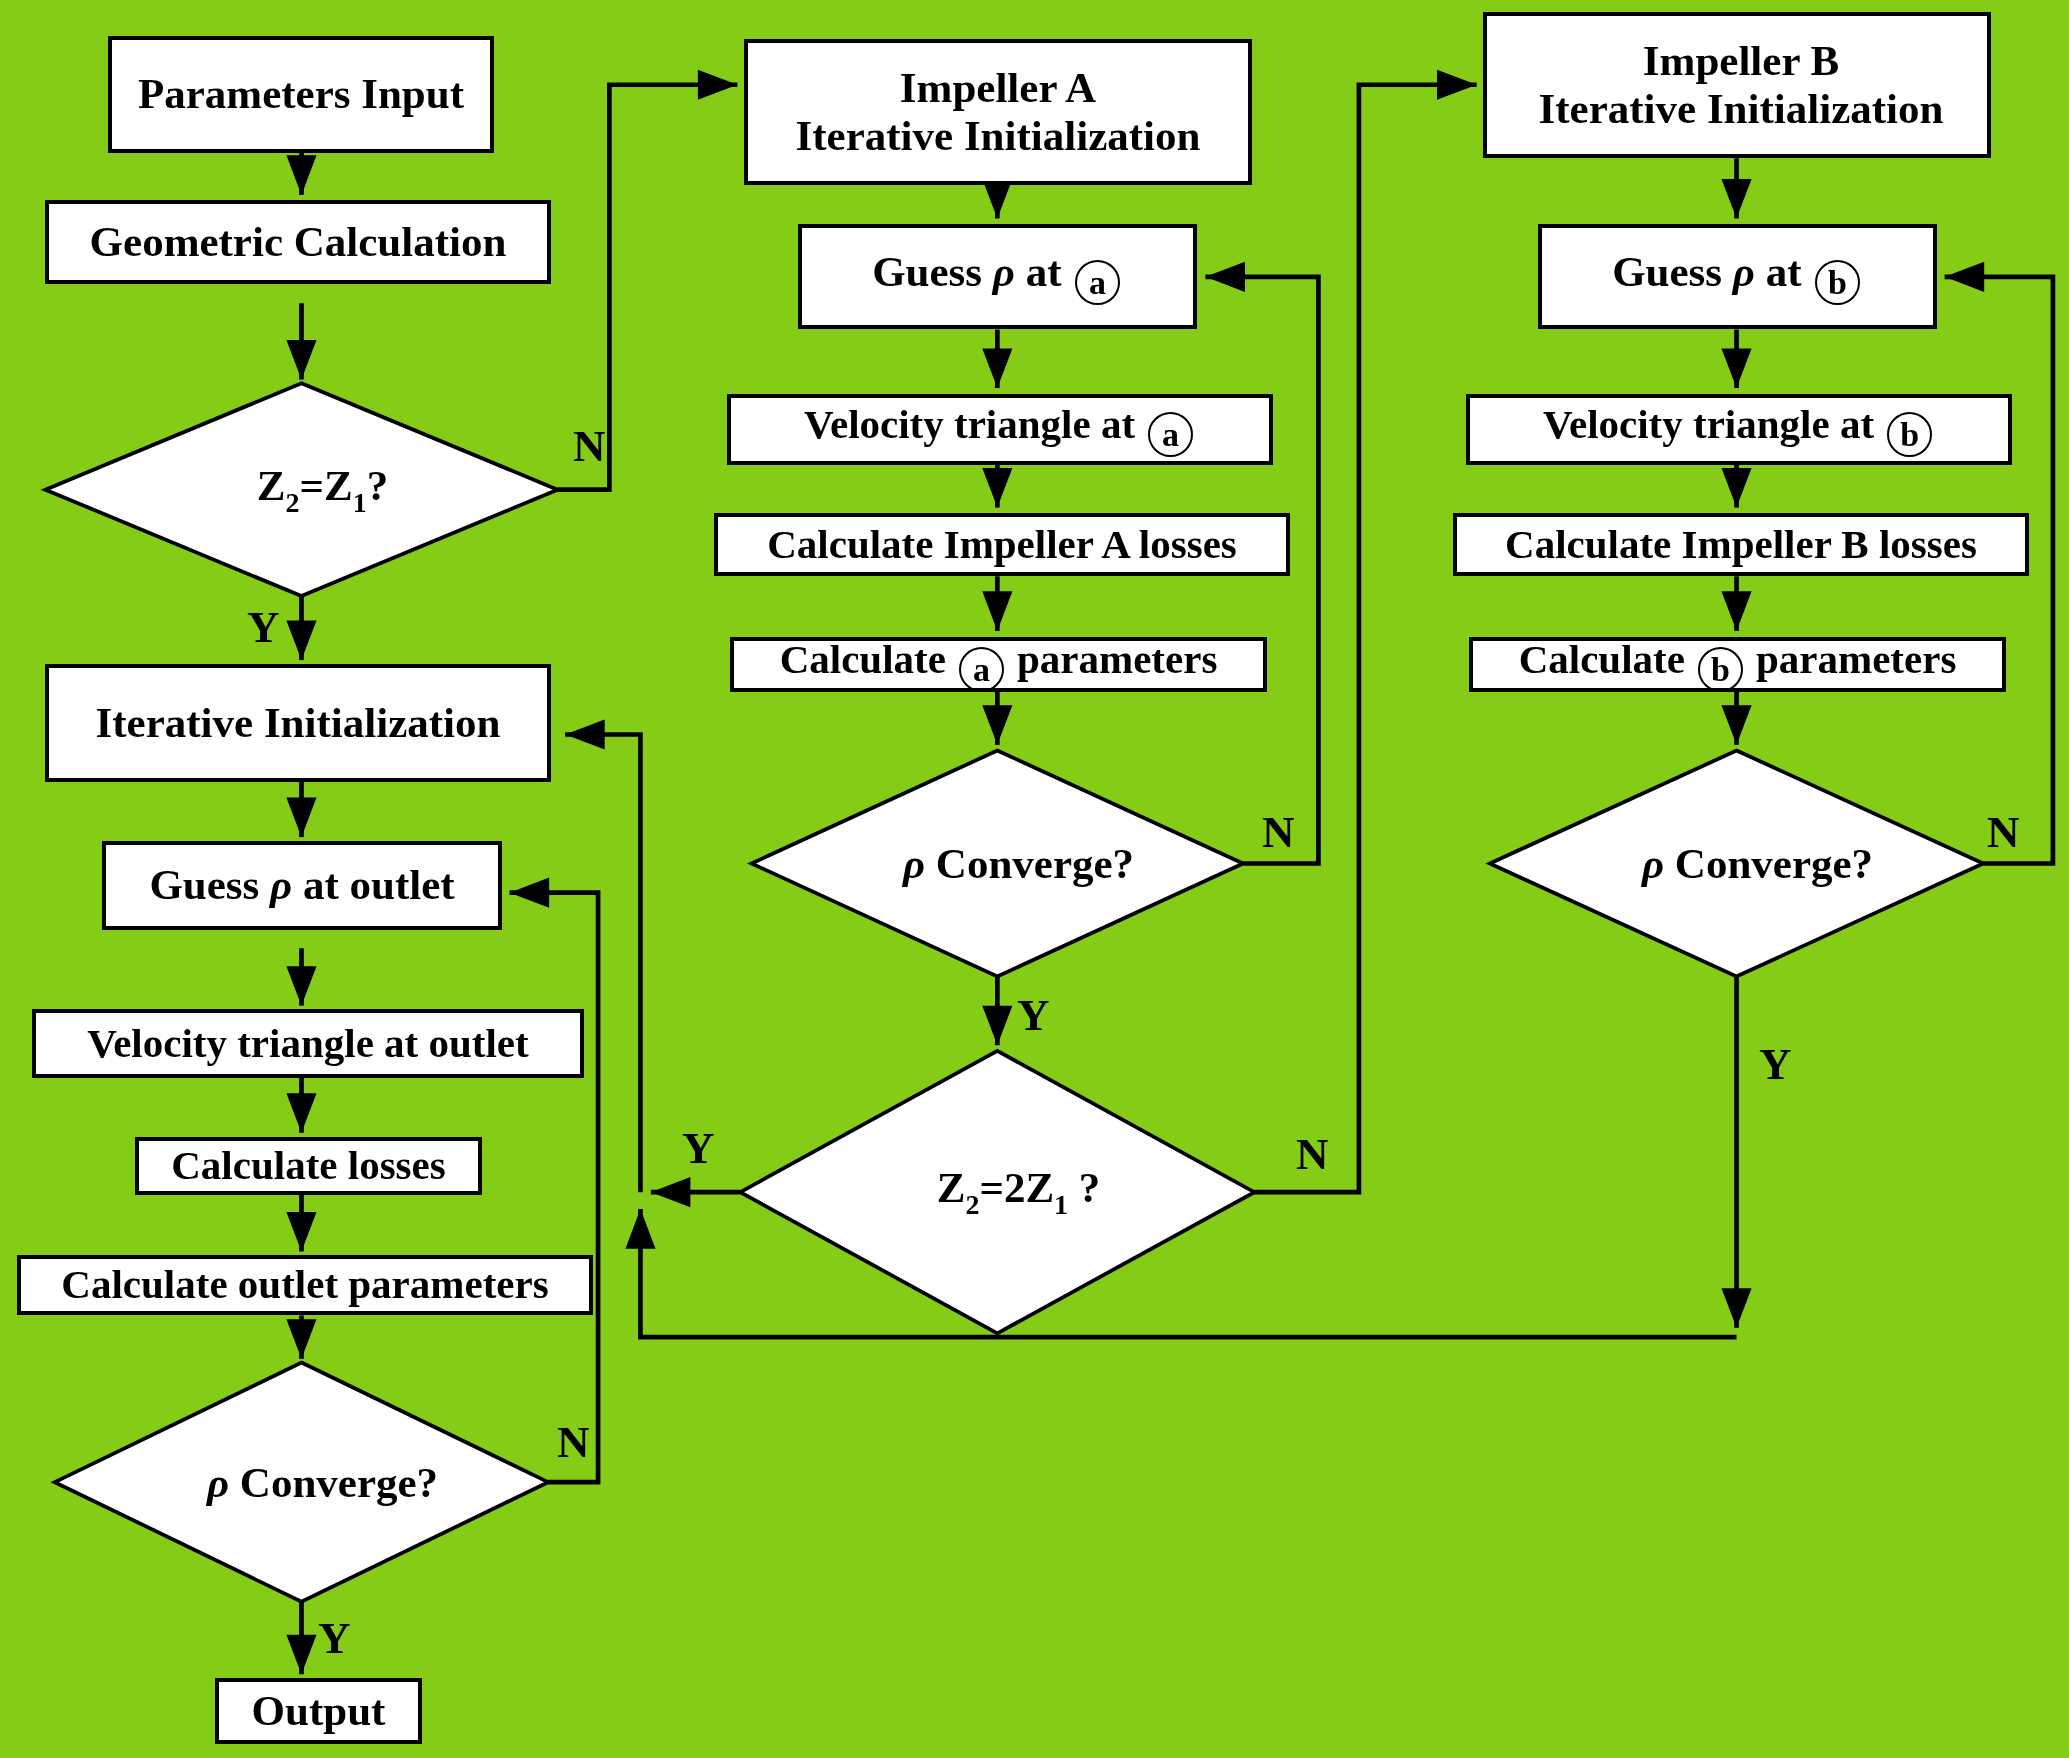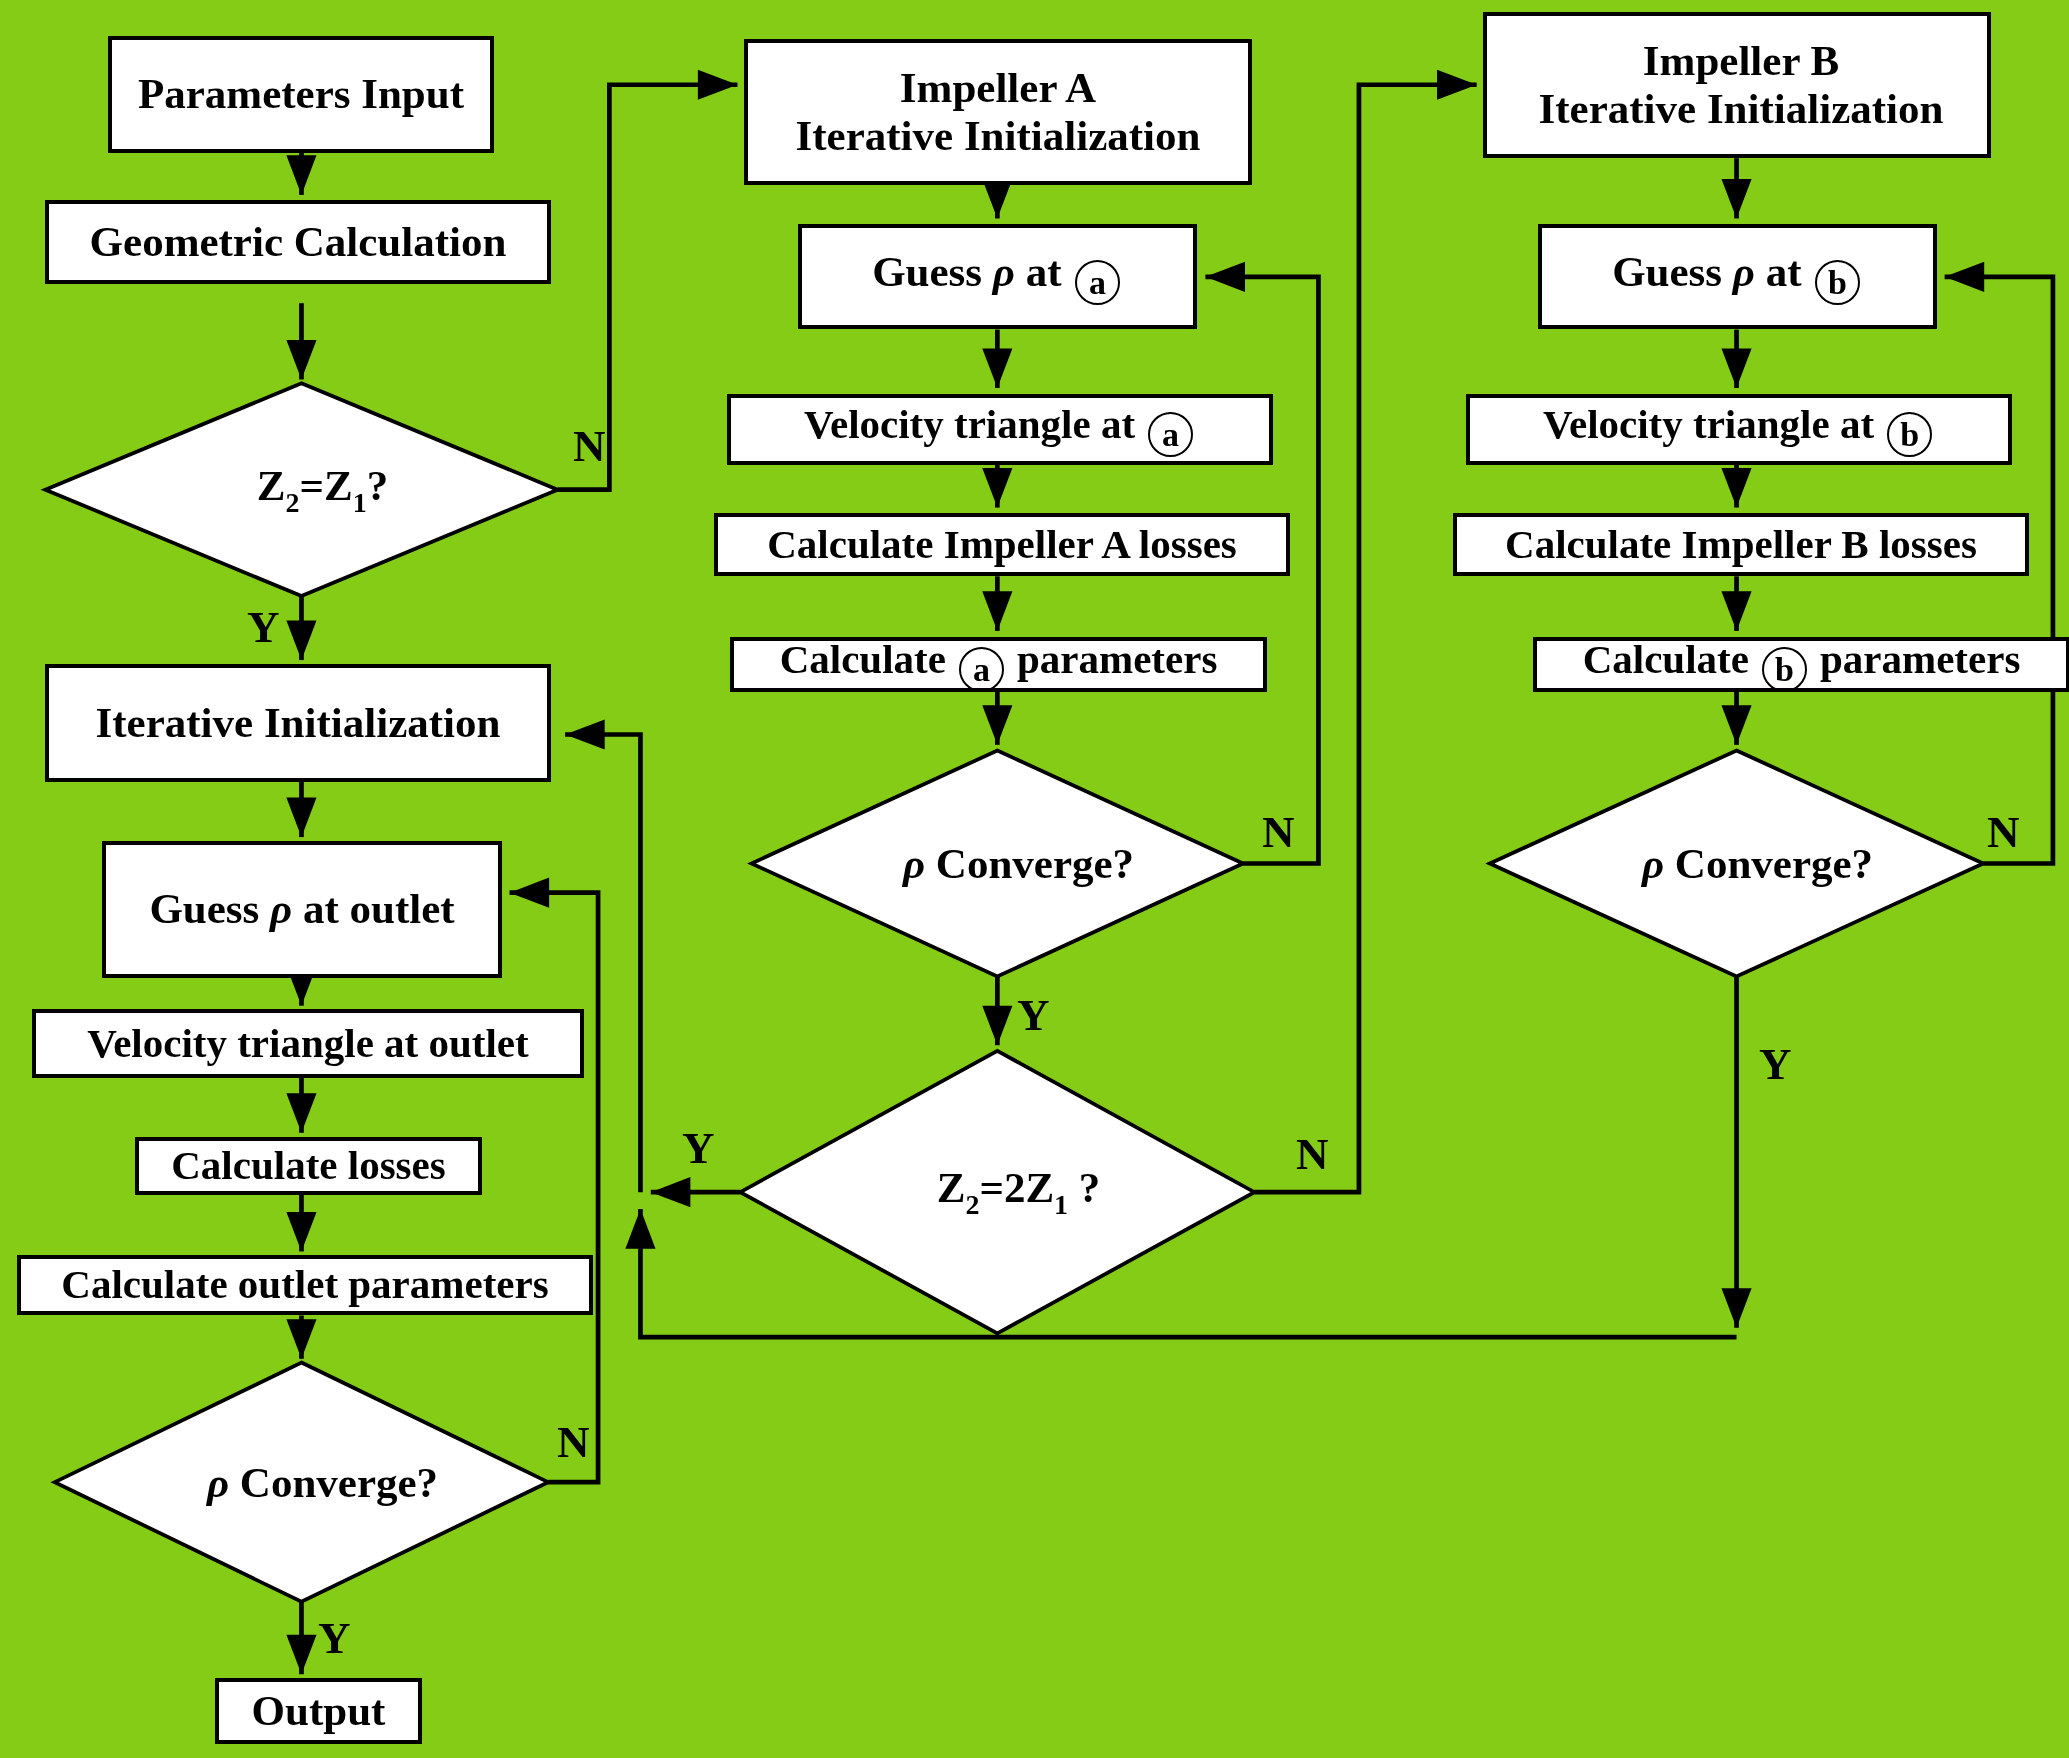--- a/index.html
+++ b/index.html
@@ -90,21 +90,21 @@
   </div>
 
   <div class="dlabel" style="left:301px;top:490px;">
     <span>Z</span><span class="sub">2</span><span>=Z</span><span class="sub">1</span><span>?</span>
   </div>
 
   <div class="box big" style="left:45px;top:664px;width:506px;height:118px;">
     <span>Iterative Initialization</span>
   </div>
 
-  <div class="box big" style="left:102px;top:841px;width:400px;height:137px;">
+  <div class="box big" style="left:102px;top:841px;width:400px;height:89px;">
     <span><span>Guess </span><span class="rho">ρ</span><span> at outlet</span></span>
   </div>
 
   <div class="box" style="left:32px;top:1009px;width:552px;height:69px;">
     <span>Velocity triangle at outlet</span>
   </div>
 
   <div class="box" style="left:135px;top:1137px;width:347px;height:58px;">
     <span>Calculate losses</span>
   </div>
@@ -160,21 +160,21 @@
   </div>
 
   <div class="box" style="left:1466px;top:394px;width:546px;height:71px;">
     <span><span>Velocity triangle at </span><span class="circ">b</span></span>
   </div>
 
   <div class="box" style="left:1453px;top:513px;width:576px;height:63px;">
     <span>Calculate Impeller B losses</span>
   </div>
 
-  <div class="box" style="left:1533px;top:637px;width:537px;height:55px;">
+  <div class="box" style="left:1469px;top:637px;width:537px;height:55px;">
     <span><span>Calculate </span><span class="circ">b</span><span> parameters</span></span>
   </div>
 
   <div class="dlabel" style="left:1736px;top:863px;">
     <span class="rho">ρ</span><span> Converge?</span>
   </div>
 
   <div class="yn" style="left:573px;top:420px;">N</div>
   <div class="yn" style="left:247px;top:601px;">Y</div>
 

